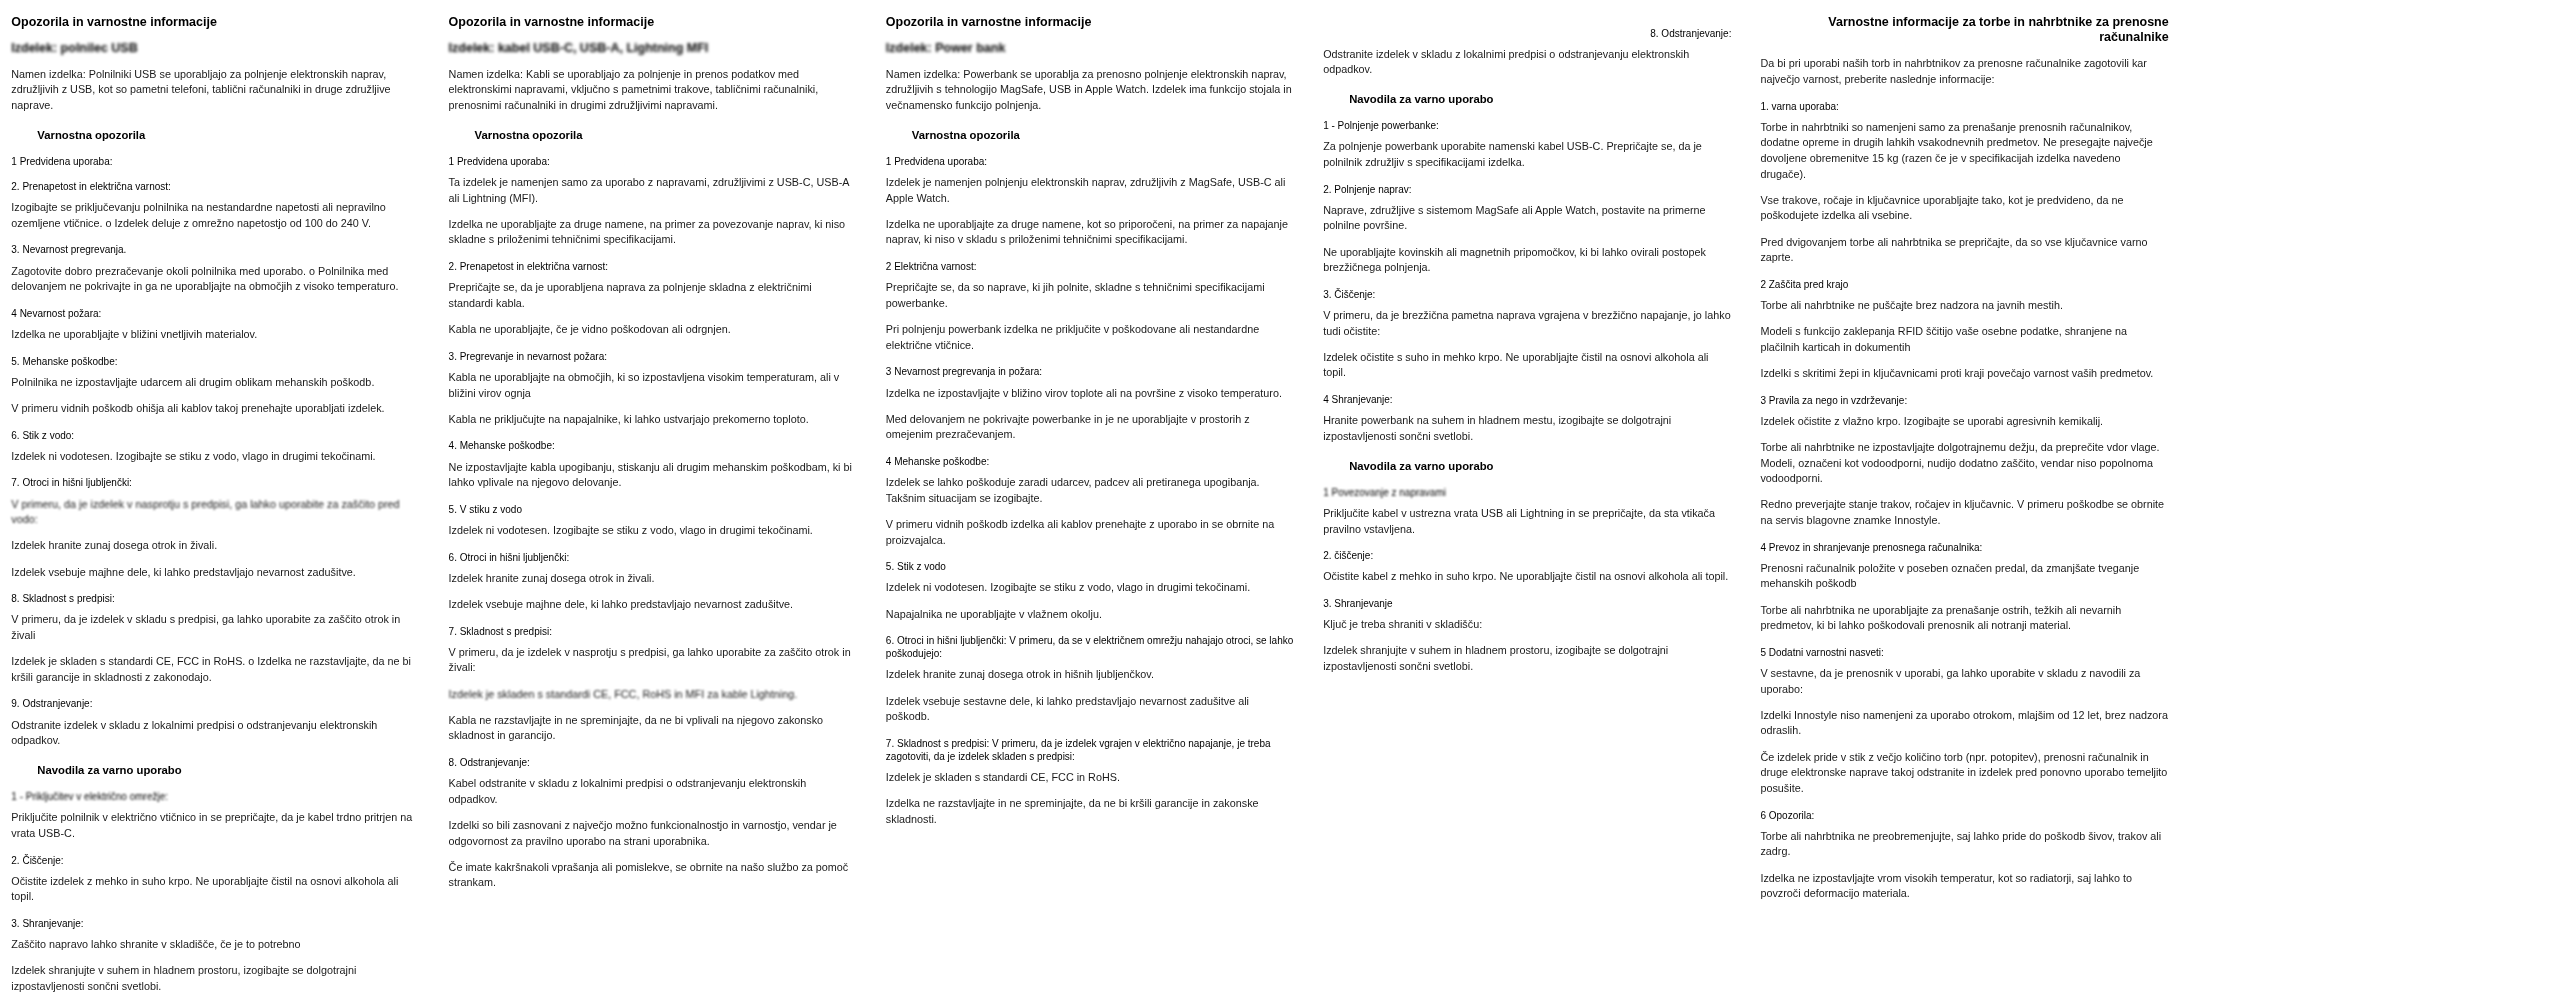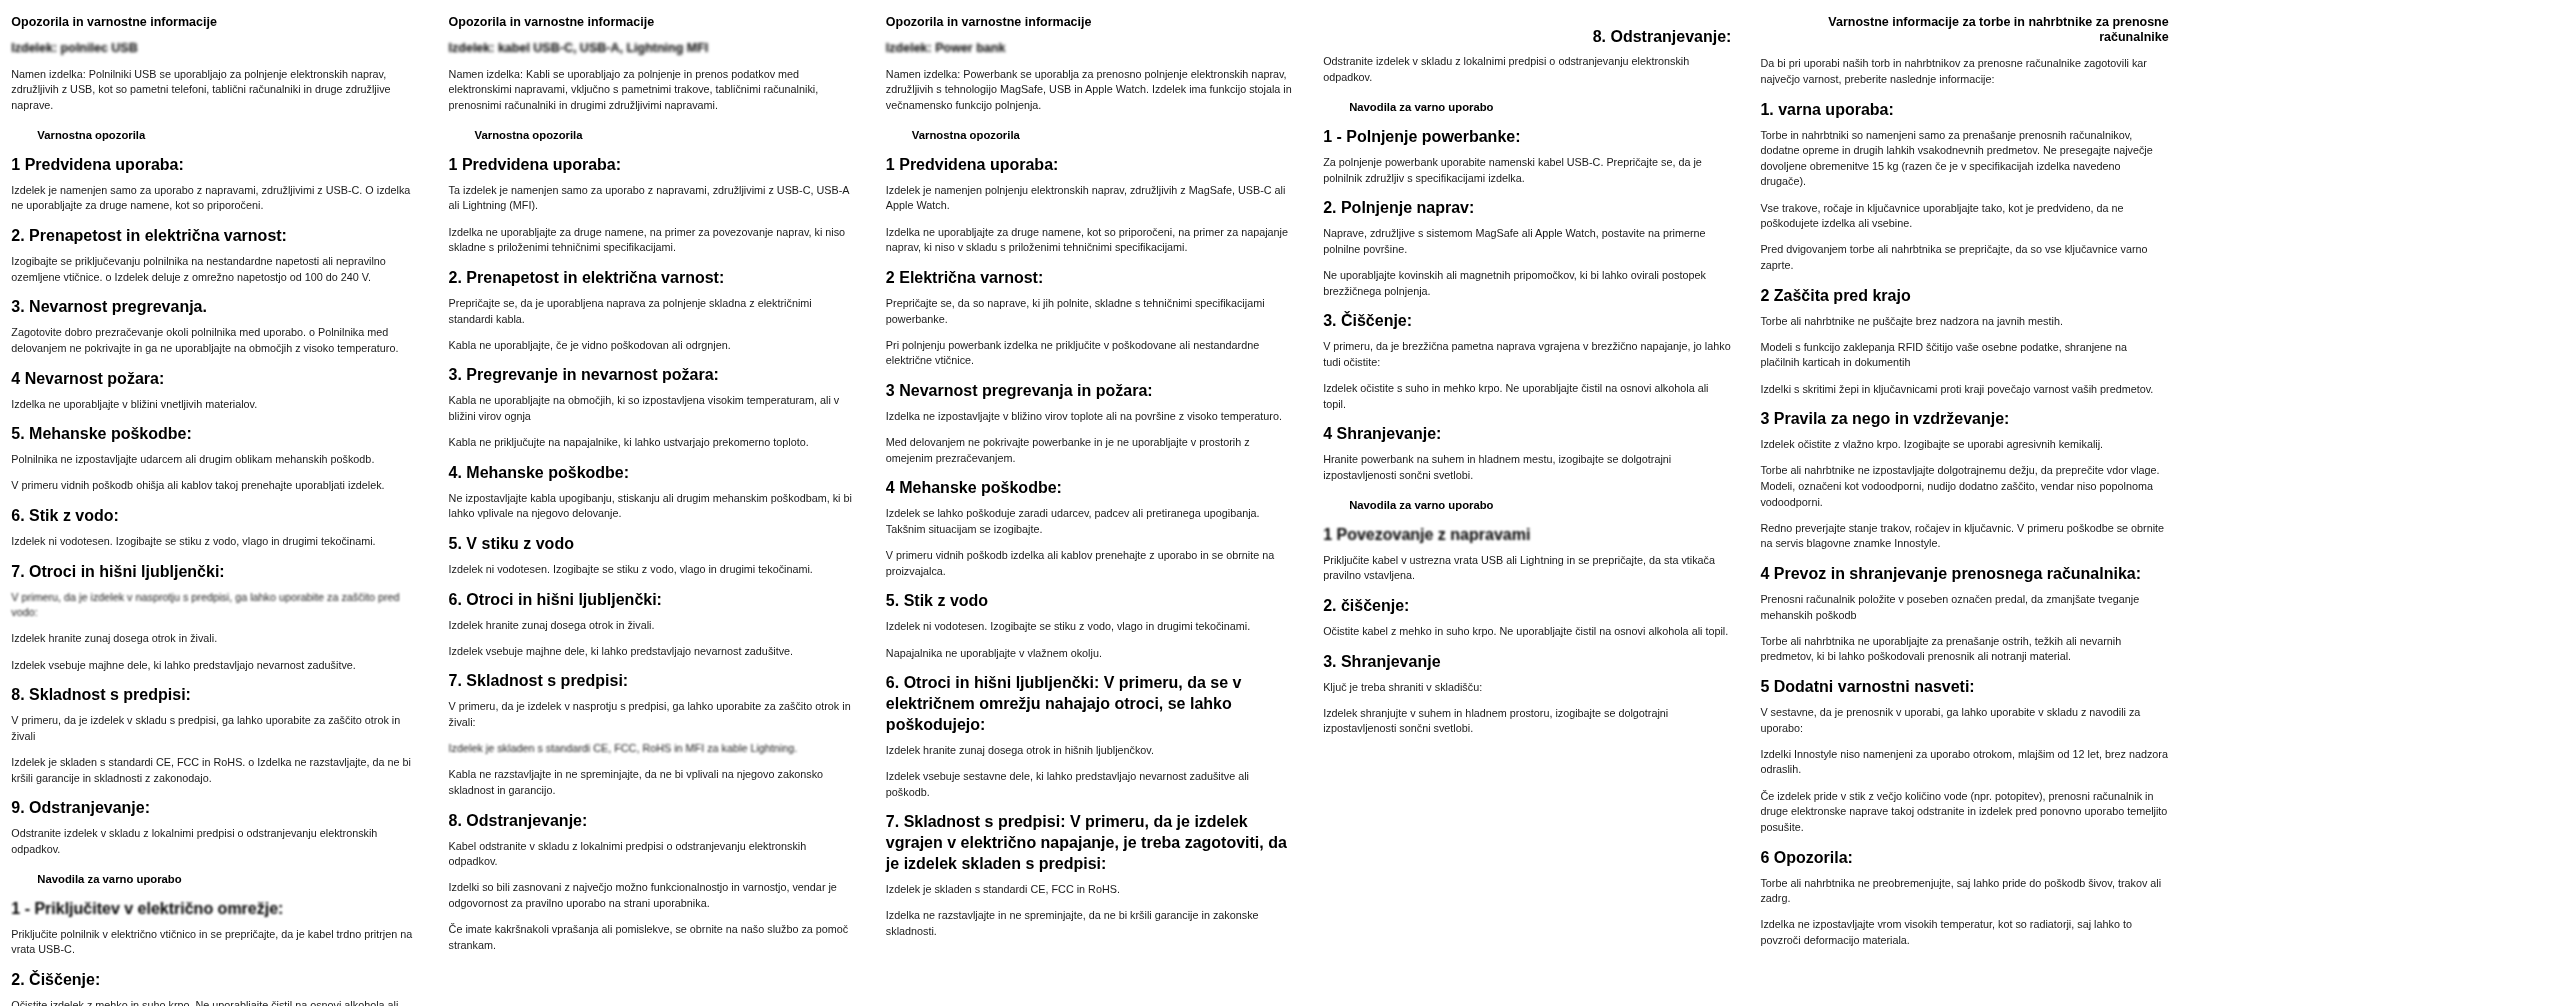--- a/index.html
+++ b/index.html
@@ -45,22 +45,22 @@
   }
   h3.sub-title {
     font-size: 11.3px;
     font-weight: bold;
     margin: 14.5px 0 8.9px 0;
     line-height: 1.3;
     color: #000000;
     padding-left: 26px;
   }
   h4.item-title {
-    font-size: 16px;
-    font-weight: bold;
+    font-size: 10px;
+    font-weight: normal;
     margin: 12px 0 7.2px 0;
     line-height: 1.3;
     color: #000000;
   }
   p.body-text {
     font-size: 10.8px;
     line-height: 1.45;
     margin: 0 0 10.5px 0;
     color: #1a1a1a;
   }
@@ -78,21 +78,20 @@
 </head>
 <body>
 
 <div class="page">
   <div class="column col-1">
       <h2 class="sec-title">Opozorila in varnostne informacije</h2>
       <h2 class="sec-title blurred">Izdelek: polnilec USB</h2>
       <p class="body-text">Namen izdelka: Polnilniki USB se uporabljajo za polnjenje elektronskih naprav, združljivih z USB, kot so pametni telefoni, tablični računalniki in druge združljive naprave.</p>
       <h3 class="sub-title">Varnostna opozorila</h3>
       <h4 class="item-title">1 Predvidena uporaba:</h4>
-      <p class="body-text">Izdelek je namenjen samo za uporabo z napravami, združljivimi z USB-C. O izdelka ne uporabljajte za druge namene, kot so priporočeni.</p>
       <h4 class="item-title">2. Prenapetost in električna varnost:</h4>
       <p class="body-text">Izogibajte se priključevanju polnilnika na nestandardne napetosti ali nepravilno ozemljene vtičnice. o Izdelek deluje z omrežno napetostjo od 100 do 240 V.</p>
       <h4 class="item-title">3. Nevarnost pregrevanja.</h4>
       <p class="body-text">Zagotovite dobro prezračevanje okoli polnilnika med uporabo. o Polnilnika med delovanjem ne pokrivajte in ga ne uporabljajte na območjih z visoko temperaturo.</p>
       <h4 class="item-title">4 Nevarnost požara:</h4>
       <p class="body-text">Izdelka ne uporabljajte v bližini vnetljivih materialov.</p>
       <h4 class="item-title">5. Mehanske poškodbe:</h4>
       <p class="body-text">Polnilnika ne izpostavljajte udarcem ali drugim oblikam mehanskih poškodb.</p>
       <p class="body-text">V primeru vidnih poškodb ohišja ali kablov takoj prenehajte uporabljati izdelek.</p>
       <h4 class="item-title">6. Stik z vodo:</h4>
@@ -209,19 +208,19 @@
       <h4 class="item-title">3 Pravila za nego in vzdrževanje:</h4>
       <p class="body-text">Izdelek očistite z vlažno krpo. Izogibajte se uporabi agresivnih kemikalij.</p>
       <p class="body-text">Torbe ali nahrbtnike ne izpostavljajte dolgotrajnemu dežju, da preprečite vdor vlage. Modeli, označeni kot vodoodporni, nudijo dodatno zaščito, vendar niso popolnoma vodoodporni.</p>
       <p class="body-text">Redno preverjajte stanje trakov, ročajev in ključavnic. V primeru poškodbe se obrnite na servis blagovne znamke Innostyle.</p>
       <h4 class="item-title">4 Prevoz in shranjevanje prenosnega računalnika:</h4>
       <p class="body-text">Prenosni računalnik položite v poseben označen predal, da zmanjšate tveganje mehanskih poškodb</p>
       <p class="body-text">Torbe ali nahrbtnika ne uporabljajte za prenašanje ostrih, težkih ali nevarnih predmetov, ki bi lahko poškodovali prenosnik ali notranji material.</p>
       <h4 class="item-title">5 Dodatni varnostni nasveti:</h4>
       <p class="body-text">V sestavne, da je prenosnik v uporabi, ga lahko uporabite v skladu z navodili za uporabo:</p>
       <p class="body-text">Izdelki Innostyle niso namenjeni za uporabo otrokom, mlajšim od 12 let, brez nadzora odraslih.</p>
-      <p class="body-text">Če izdelek pride v stik z večjo količino vode (npr. potopitev), prenosni računalnik in druge elektronske naprave takoj odstranite in izdelek pred ponovno uporabo temeljito posušite.</p>
+      <p class="body-text">Če izdelek pride v stik z večjo količino torb (npr. potopitev), prenosni računalnik in druge elektronske naprave takoj odstranite in izdelek pred ponovno uporabo temeljito posušite.</p>
       <h4 class="item-title">6 Opozorila:</h4>
       <p class="body-text">Torbe ali nahrbtnika ne preobremenjujte, saj lahko pride do poškodb šivov, trakov ali zadrg.</p>
       <p class="body-text">Izdelka ne izpostavljajte vrom visokih temperatur, kot so radiatorji, saj lahko to povzroči deformacijo materiala.</p>
     </div>
 </div>
 
 
 </body></html>

